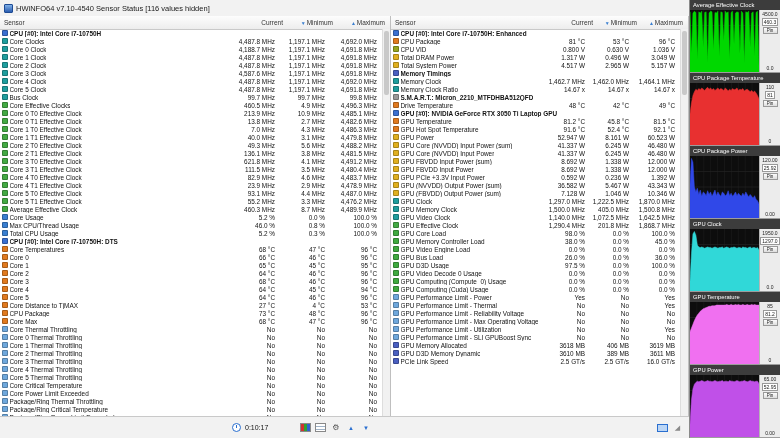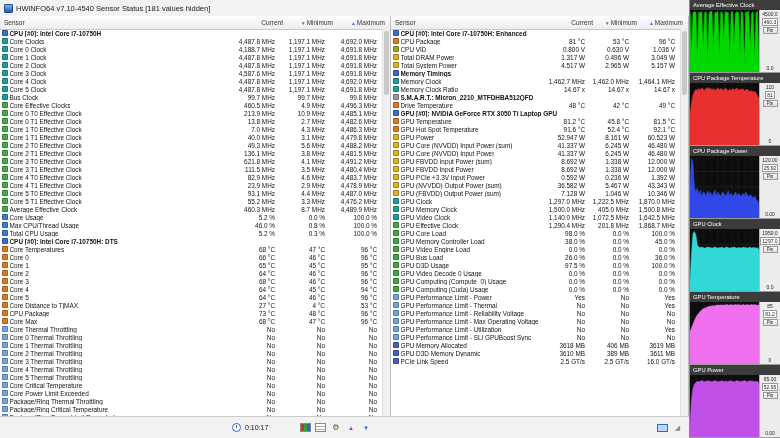--- a/index.html
+++ b/index.html
@@ -60,21 +60,21 @@
   .gmin{margin-top:auto;white-space:nowrap;}
 </style>
 </head>
 <body>
 
 <div class="screen">
 
   <div class="sensor-window">
     <div class="titlebar">
       <span class="appicon"></span>
-      <span class="title">HWiNFO64 v7.10-4540 Sensor Status [181 values hidden]</span>
+      <span class="title">HWiNFO64 v7.10-4540 Sensor Status [116 values hidden]</span>
     </div>
 
     <div class="panels">
       <div class="panel" id="panel-left">
         <div class="phdr">
           <span class="h-label">Sensor</span>
           <span class="h-val v1"><span>Current</span></span>
           <span class="h-val v2"><span class="harr">▼</span><span>Minimum</span></span>
           <span class="h-val v3"><span class="harr">▲</span><span>Maximum</span></span>
         </div>

